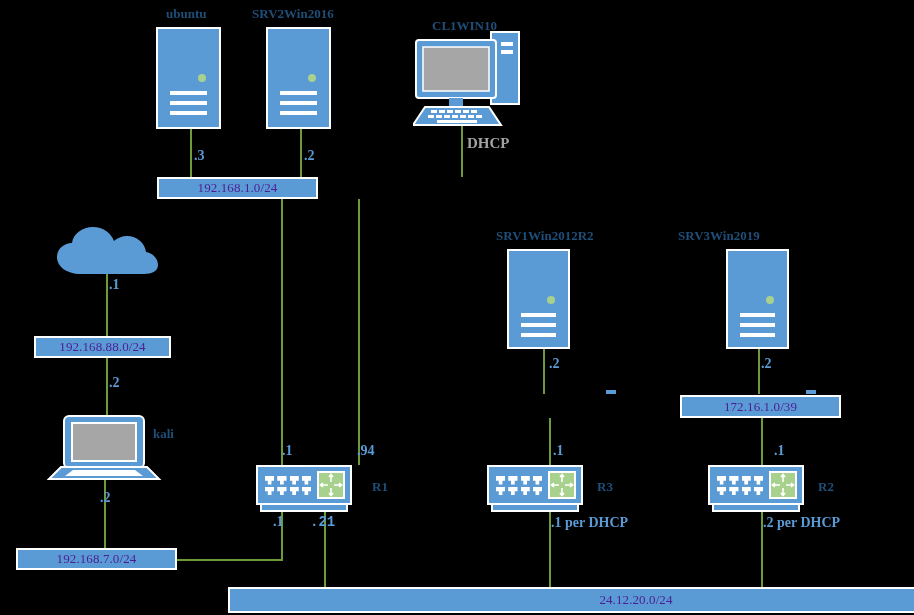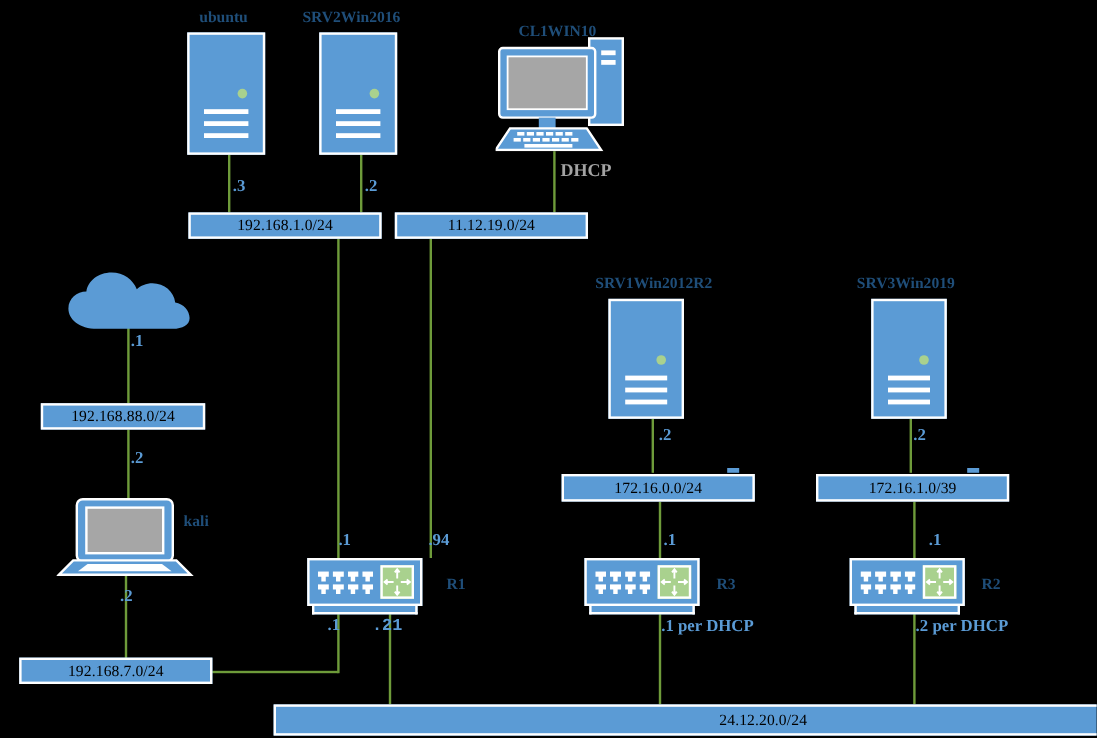--- a/index.html
+++ b/index.html
@@ -25,21 +25,21 @@
   }
   .link.v { width: 2px; }
   .link.h { height: 2px; }
 
   
   .netbar {
     position: absolute;
     background: #5B9BD5;
     border: 2px solid #FFFFFF;
     box-sizing: border-box;
-    color: #000000;
+    color: #4c1d95;
     font-size: 13px;
     display: flex;
     align-items: center;
     justify-content: center;
     letter-spacing: 0.1px;
     white-space: nowrap;
     text-align: right;
   }
 
   
@@ -175,21 +175,21 @@
   <div class="link v" style="left:758px; top:349px; height:45px;"></div>
 
   <div class="link v" style="left:761px; top:418px; height:50px;"></div>
 
   <div class="link v" style="left:761px; top:508px; height:79px;"></div>
 
   <div class="devlabel" style="left:166px; top:6px;">ubuntu</div>
   <div class="devlabel" style="left:252px; top:6px;">SRV2Win2016</div>
   <div class="devlabel" style="left:432px; top:18px;">CL1WIN10</div>
   <div class="devlabel" style="left:496px; top:228px;">SRV1Win2012R2</div>
-  <div class="devlabel" style="left:714px; top:228px;">SRV3Win2019</div>
+  <div class="devlabel" style="left:678px; top:228px;">SRV3Win2019</div>
   <div class="devlabel" style="left:153px; top:426px;text-align:center;">kali</div>
   <div class="devlabel" style="left:372px; top:479px;">R1</div>
   <div class="devlabel" style="left:597px; top:479px;">R3</div>
   <div class="devlabel" style="left:818px; top:479px;">R2</div>
 
   <div class="server" style="left:156px; top:27px; width:65px; height:102px;">
     <div class="led"></div>
     <div class="slot s1"></div>
     <div class="slot s2"></div>
     <div class="slot s3"></div>
@@ -334,24 +334,22 @@
           <path d="M12 15 L12 22 M10 20 L12 22.5 L14 20"></path>
           <path d="M9 12 L2 12 M4 10 L1.5 12 L4 14"></path>
           <path d="M15 12 L22 12 M20 10 L22.5 12 L20 14"></path>
         </g>
       </svg>
     </div>
     <div class="base"></div>
   </div>
 
   <div class="netbar" style="left:157px; top:177px; width:161px; height:22px;">192.168.1.0/24</div>
-  <div class="netbar" style="left:329px; top:177px; width:161px; height:22px;">11.12.19.0/24</div>
   <div class="netbar" style="left:34px; top:336px; width:137px; height:22px;">192.168.88.0/24</div>
   <div class="netbar" style="left:16px; top:548px; width:161px; height:22px;">192.168.7.0/24</div>
-  <div class="netbar" style="left:468px; top:395px; width:161px; height:23px;">172.16.0.0/24</div>
   <div class="netbar" style="left:680px; top:395px; width:161px; height:23px;">172.16.1.0/39</div>
   <div class="netbar" style="left:228px; top:587px; width:816px; height:26px;">24.12.20.0/24</div>
 
   <div style="position:absolute; left:606px; top:390px; width:10px; height:4px; background:#5B9BD5;"></div>
   <div style="position:absolute; left:806px; top:390px; width:10px; height:4px; background:#5B9BD5;"></div>
 
   <div class="iplabel" style="left:194px; top:148px;">.3</div>
   <div class="iplabel" style="left:304px; top:148px;">.2</div>
   <div class="devlabel" style="left:467px; top:135px; font-size:15px; color:#a3a3a3;">DHCP</div>
   <div class="iplabel" style="left:109px; top:277px;">.1</div>

